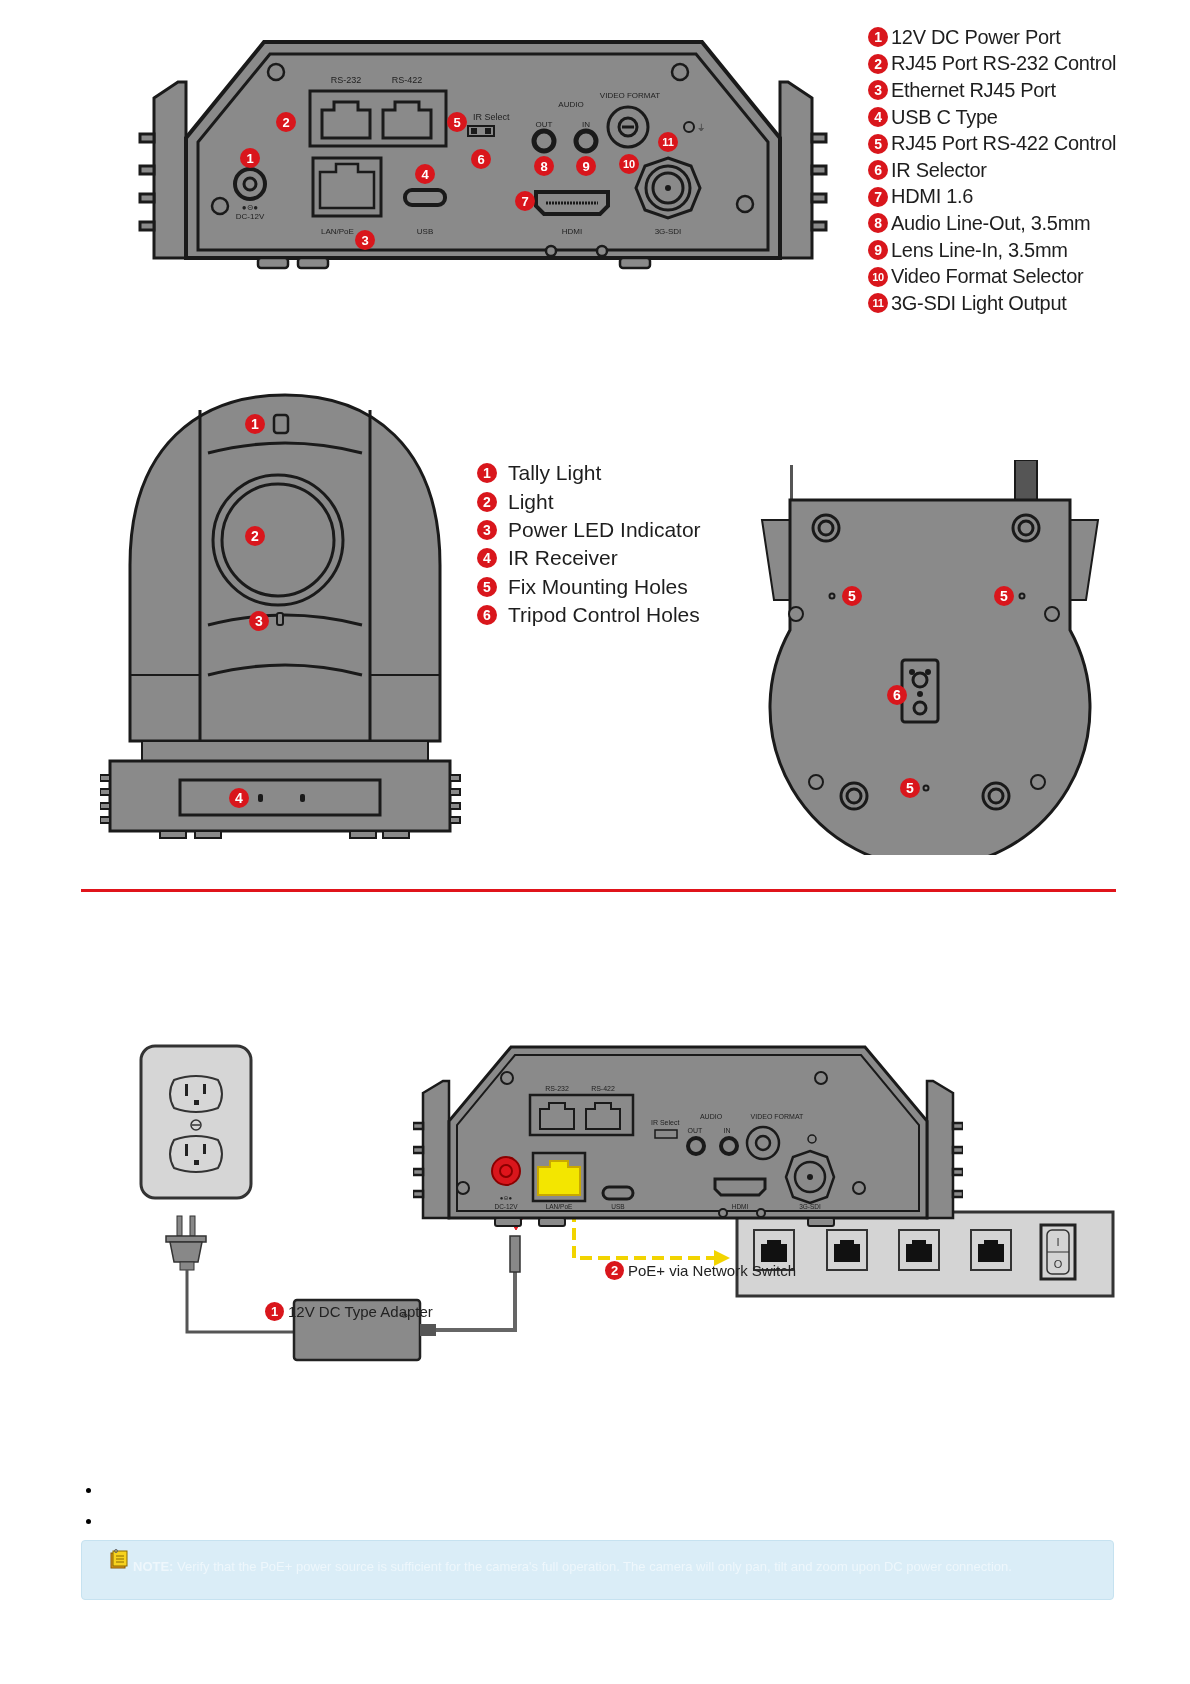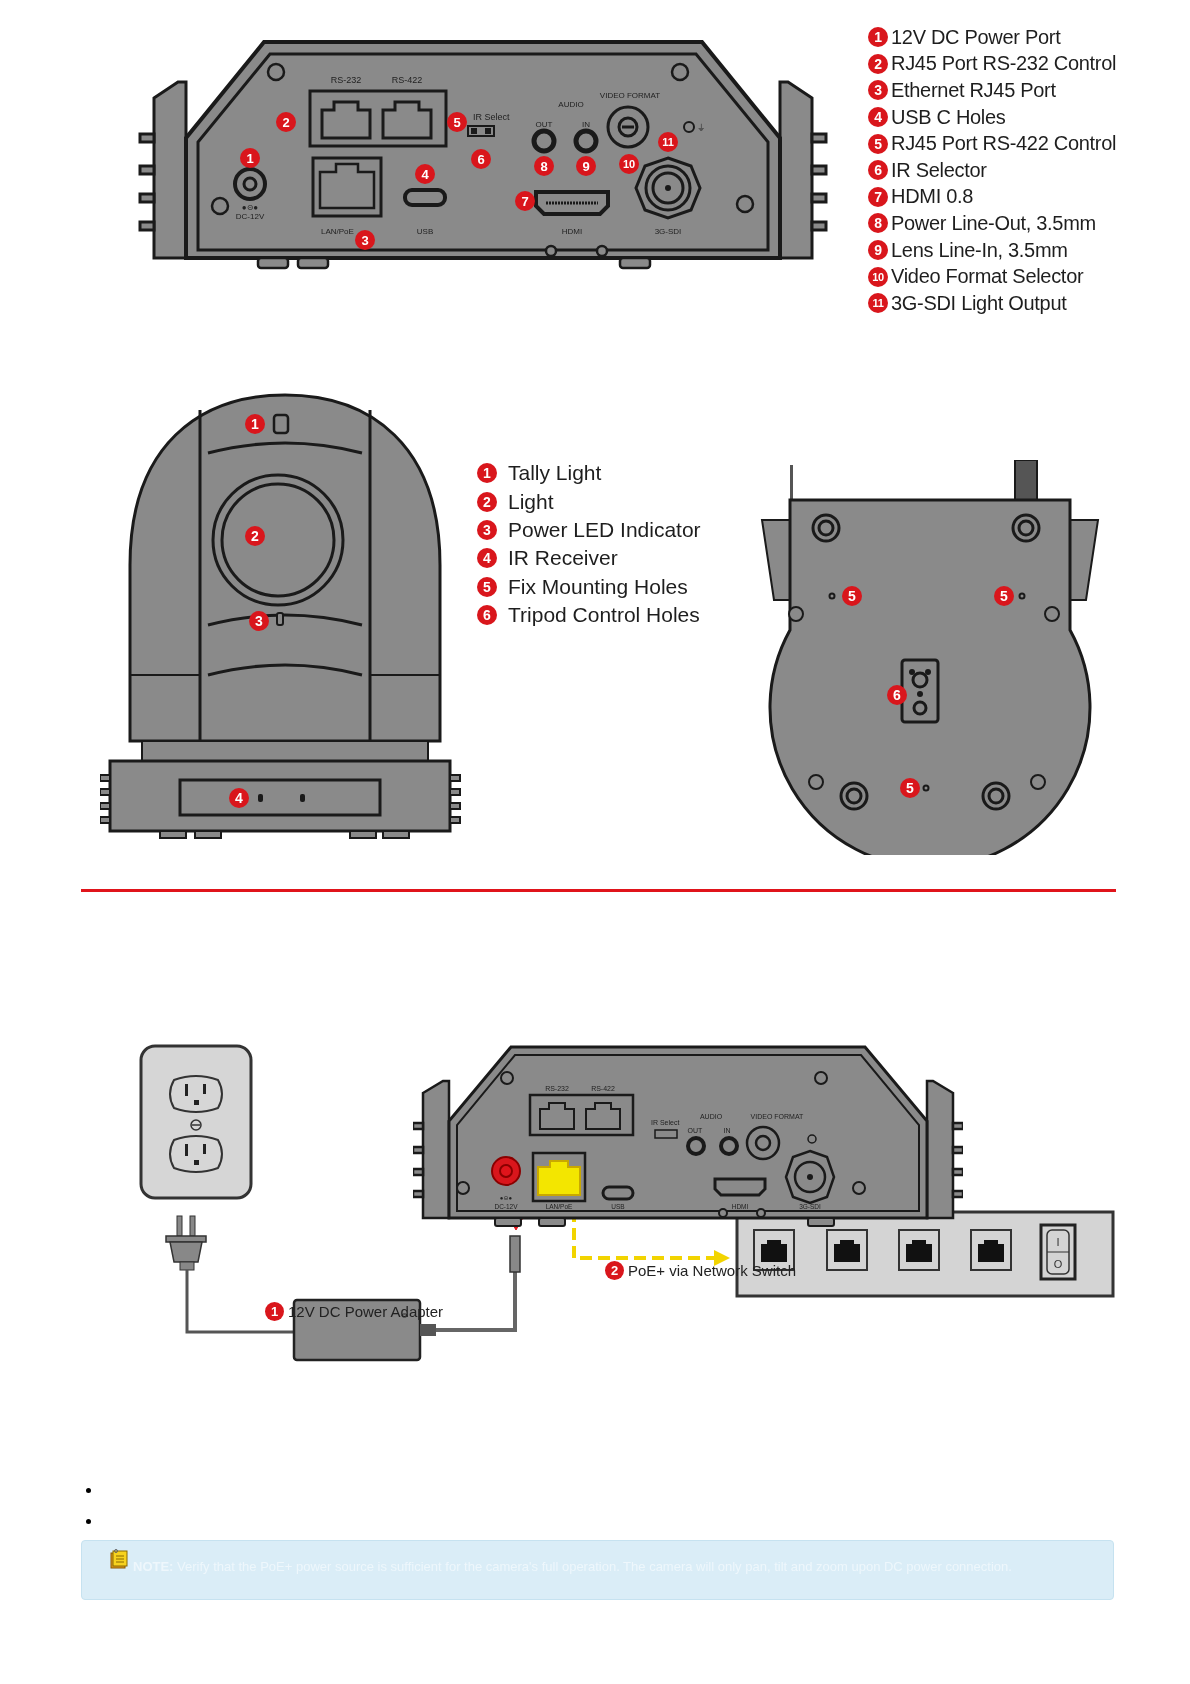--- a/index.html
+++ b/index.html
@@ -177,37 +177,37 @@
   <li>
       <span class="badge">2</span>
       <span>RJ45 Port RS-232 Control</span>
     </li>
   <li>
       <span class="badge">3</span>
       <span>Ethernet RJ45 Port</span>
     </li>
   <li>
       <span class="badge">4</span>
-      <span>USB C Holes</span>
+      <span>USB C Type</span>
     </li>
   <li>
       <span class="badge">5</span>
       <span>RJ45 Port RS-422 Control</span>
     </li>
   <li>
       <span class="badge">6</span>
       <span>IR Selector</span>
     </li>
   <li>
       <span class="badge">7</span>
-      <span>HDMI 0.8</span>
+      <span>HDMI 1.6</span>
     </li>
   <li>
       <span class="badge">8</span>
-      <span>Power Line-Out, 3.5mm</span>
+      <span>Audio Line-Out, 3.5mm</span>
     </li>
   <li>
       <span class="badge">9</span>
       <span>Lens Line-In, 3.5mm</span>
     </li>
   <li>
       <span class="badge" style="font-size:11px">10</span>
       <span>Video Format Selector</span>
     </li>
   <li>
@@ -470,21 +470,21 @@
   <path d="M302 136 L352 136 L352 146 L346 152 L308 152 L302 146 Z" fill="#8a8a8a" stroke="#1a1a1a" stroke-width="3"></path>
   <text x="327" y="166" font-size="6.5" text-anchor="middle" fill="#222">HDMI</text>
   <polygon points="397,108 414,114 421,134 414,154 397,160 380,154 373,134 380,114" fill="#8a8a8a" stroke="#1a1a1a" stroke-width="2.5"></polygon>
   <circle cx="397" cy="134" r="15" fill="#8a8a8a" stroke="#1a1a1a" stroke-width="2.5"></circle>
   <circle cx="397" cy="134" r="3" fill="#1a1a1a"></circle>
   <text x="397" y="166" font-size="6.5" text-anchor="middle" fill="#222">3G-SDI</text>
 </svg>
 
 <div class="callout" style="left:265px;top:1302px;">
   <span class="badge">1</span>
-  <span>12V DC Power Adapter</span>
+  <span>12V DC Type Adapter</span>
 </div>
 <div class="callout" style="left:605px;top:1261px;">
   <span class="badge">2</span>
   <span>PoE+ via Network Switch</span>
 </div>
 
 <ul class="bullets">
   <li></li>
   <li></li>
 </ul>

